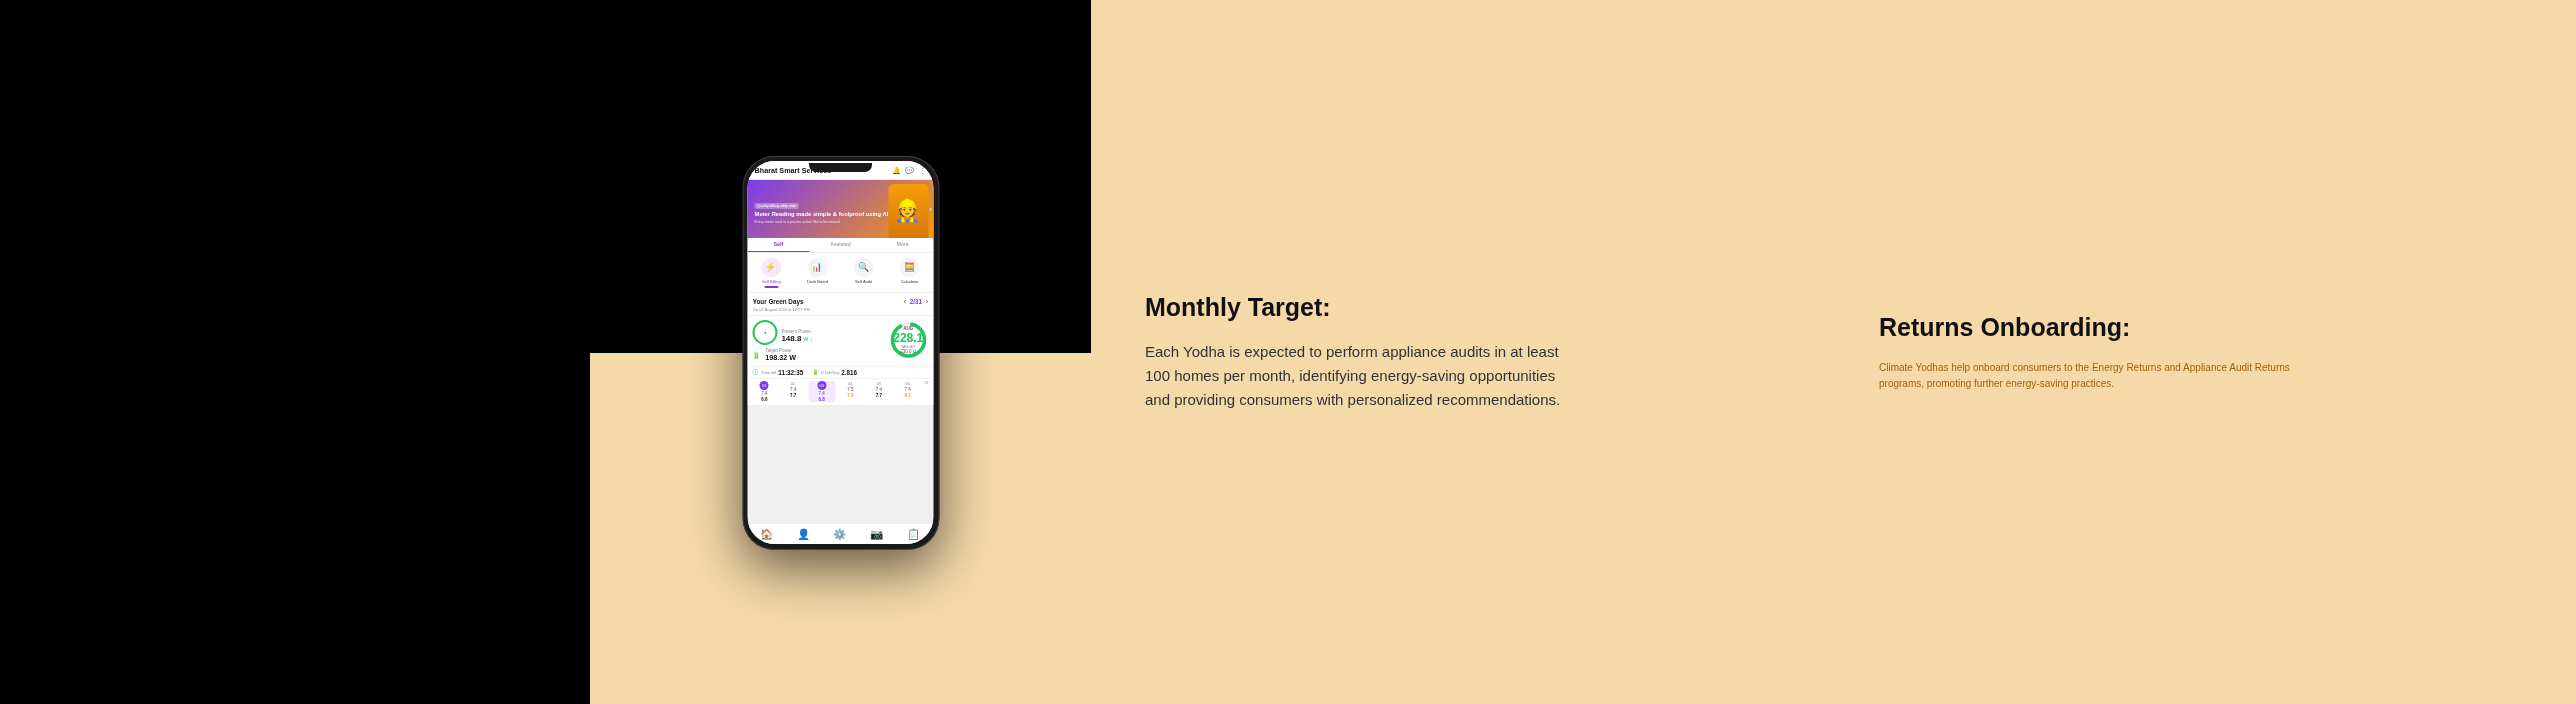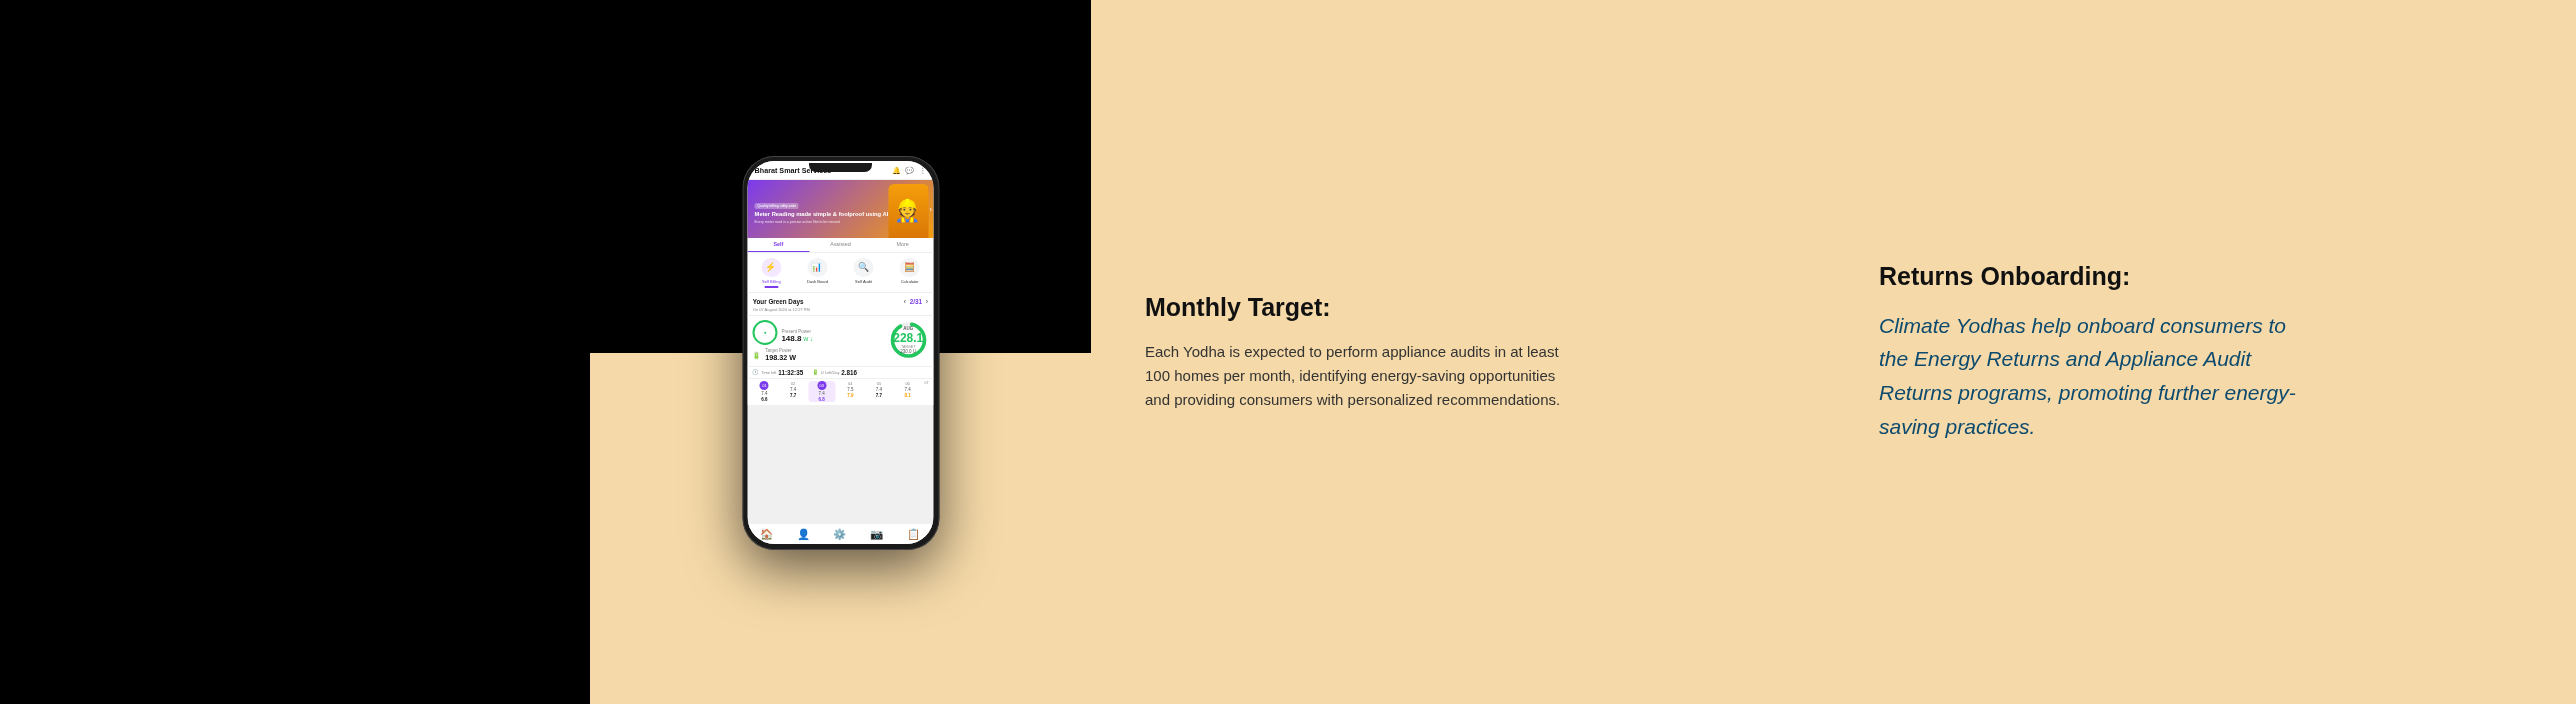--- a/index.html
+++ b/index.html
@@ -499,24 +499,23 @@
     }
 
     .right-text h2 {
       font-size: 25px;
       font-weight: 900;
       color: #111;
       margin-bottom: 18px;
     }
 
     .right-text p {
-      font-size: 21px;
-      color: #0c4a6e;
+      font-size: 10px;
+      color: #a16207;
       line-height: 1.6;
-      font-style: italic;
     }
 
     .nav-arrows {
       display: flex;
       gap: 3.6px;
       align-items: center;
     }
 
     .nav-arrow {
       font-size: 8px;

